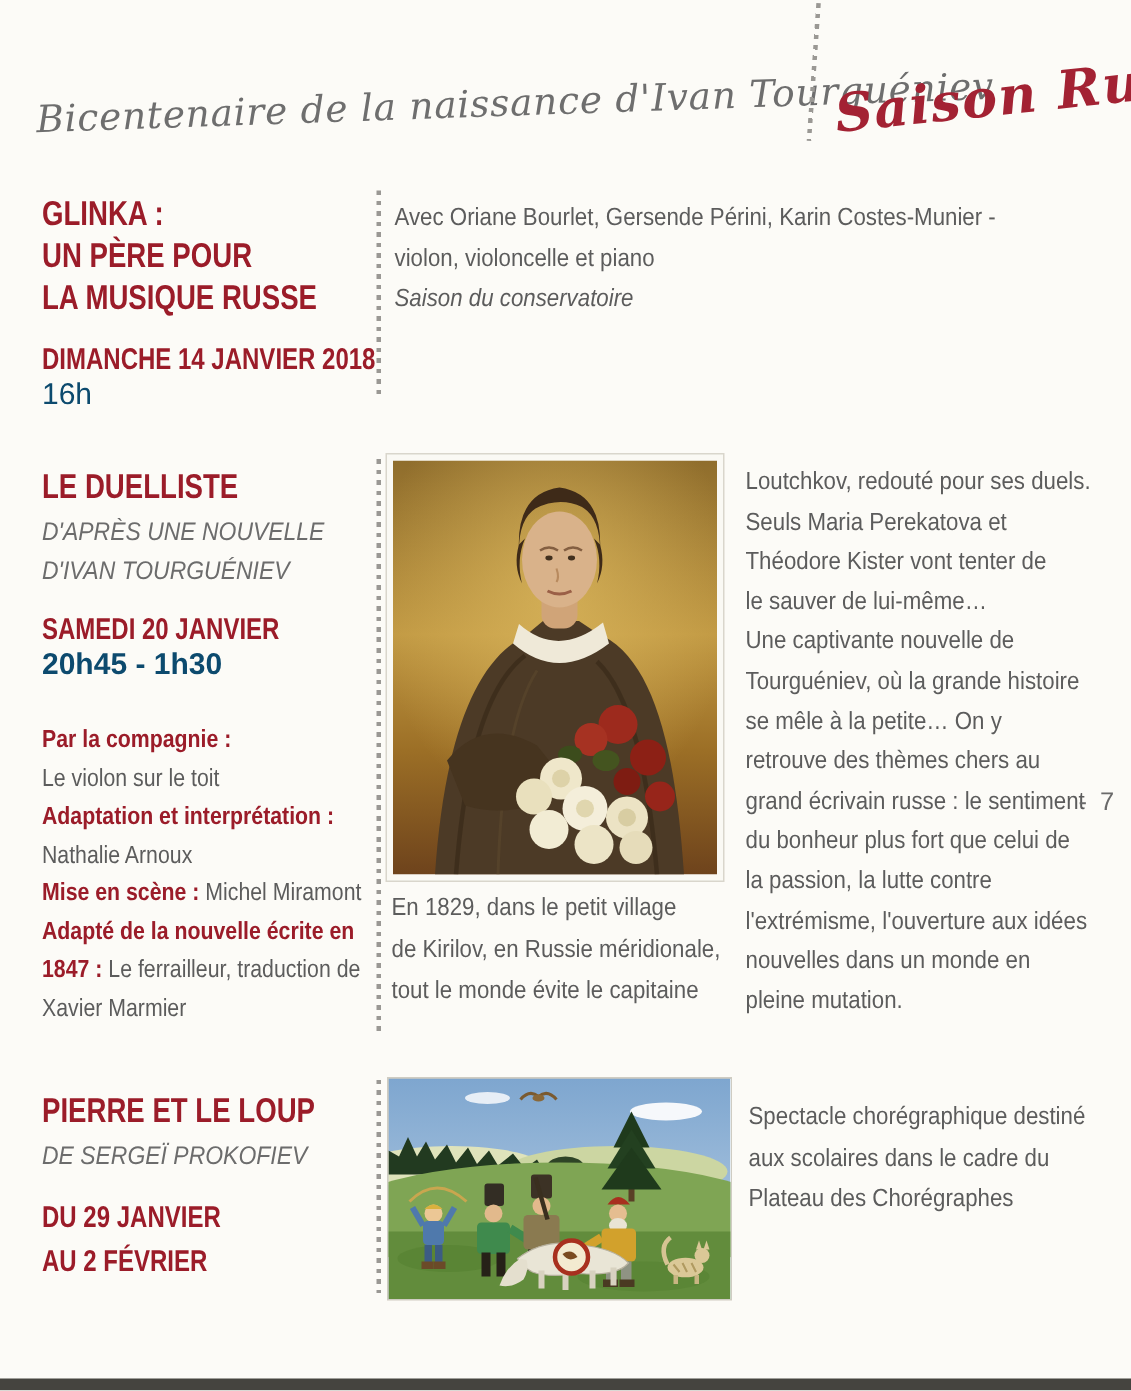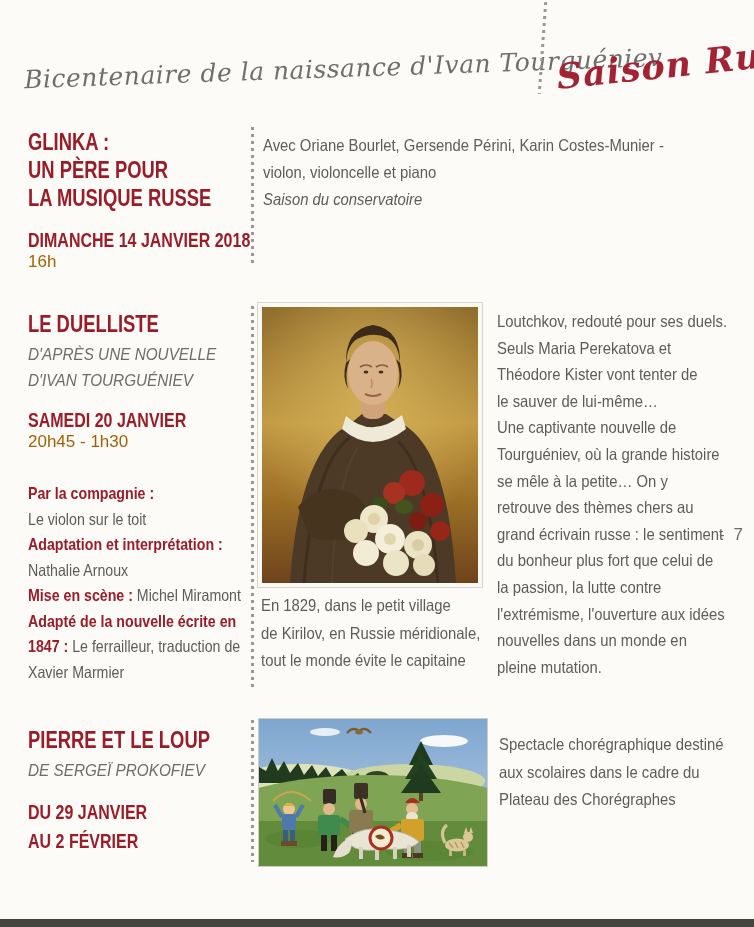--- a/index.html
+++ b/index.html
@@ -23,21 +23,21 @@
   }
   .dotted-v{
     width:3px;
     background-image:repeating-linear-gradient(to bottom,#9a9894 0 3px,transparent 3px 7px);
   }
   .header-divider{left:541px;top:2px;height:92px;transform:rotate(4deg);}
 
   
   .event-title{font-size:23px;font-weight:bold;line-height:28px;color:#9b1c29;}
   .event-date{font-size:20px;font-weight:bold;line-height:28px;color:#9b1c29;}
-  .event-time{font-size:17px;color:#a16207;}
+  .event-time{font-size:20px;color:#0c4a6e;}
   .event-subtitle{font-style:italic;font-size:17px;line-height:26px;color:#6c6c6c;white-space:nowrap;}
 
   .body-text{font-size:16.5px;line-height:27px;color:#5c5c5c;}
   .note-italic{font-style:italic;}
 
   
   .credits{left:28px;top:481px;width:256px;font-size:16.5px;line-height:25.5px;
     transform:scaleX(.86);transform-origin:0 0;}
   .credit .clabel{font-weight:bold;color:#9b1c29;}
   .credit .cvalue{color:#5c5c5c;}
@@ -69,21 +69,21 @@
   <div class="abs event-title scale-head" style="left:28px;top:128px;">GLINKA :<br>UN PÈRE POUR<br>LA MUSIQUE RUSSE</div>
   <div class="abs event-date scale-head" style="left:28px;top:226px;">DIMANCHE 14 JANVIER 2018</div>
   <div class="abs event-time" style="left:28px;top:252px;">16h</div>
   <div class="abs dotted-v" style="left:251px;top:127px;height:137px;"></div>
   <div class="abs body-text scale-body" style="left:263px;top:132px;width:520px;">Avec Oriane Bourlet, Gersende Périni, Karin Costes-Munier -<br>violon, violoncelle et piano</div>
   <div class="abs body-text scale-body note-italic" style="left:263px;top:186px;width:300px;">Saison du conservatoire</div>
 
   <div class="abs event-title scale-head" style="left:28px;top:310px;">LE DUELLISTE</div>
   <div class="abs event-subtitle scale-body" style="left:28px;top:342px;">D'APRÈS UNE NOUVELLE<br>D'IVAN TOURGUÉNIEV</div>
   <div class="abs event-date scale-head" style="left:28px;top:406px;">SAMEDI 20 JANVIER</div>
-  <div class="abs event-time" style="left:28px;top:432px;">20h45 - 1h30</div>
+  <div class="abs event-time" style="left:28px;top:432px;font-weight:bold;">20h45 - 1h30</div>
 
   <div class="abs credits">
     <div class="credit stacked">
       <span class="clabel">Par la compagnie :</span>
       <span class="cvalue">Le violon sur le toit</span>
     </div>
     <div class="credit stacked">
       <span class="clabel">Adaptation et interprétation :</span>
       <span class="cvalue">Nathalie Arnoux</span>
     </div>

